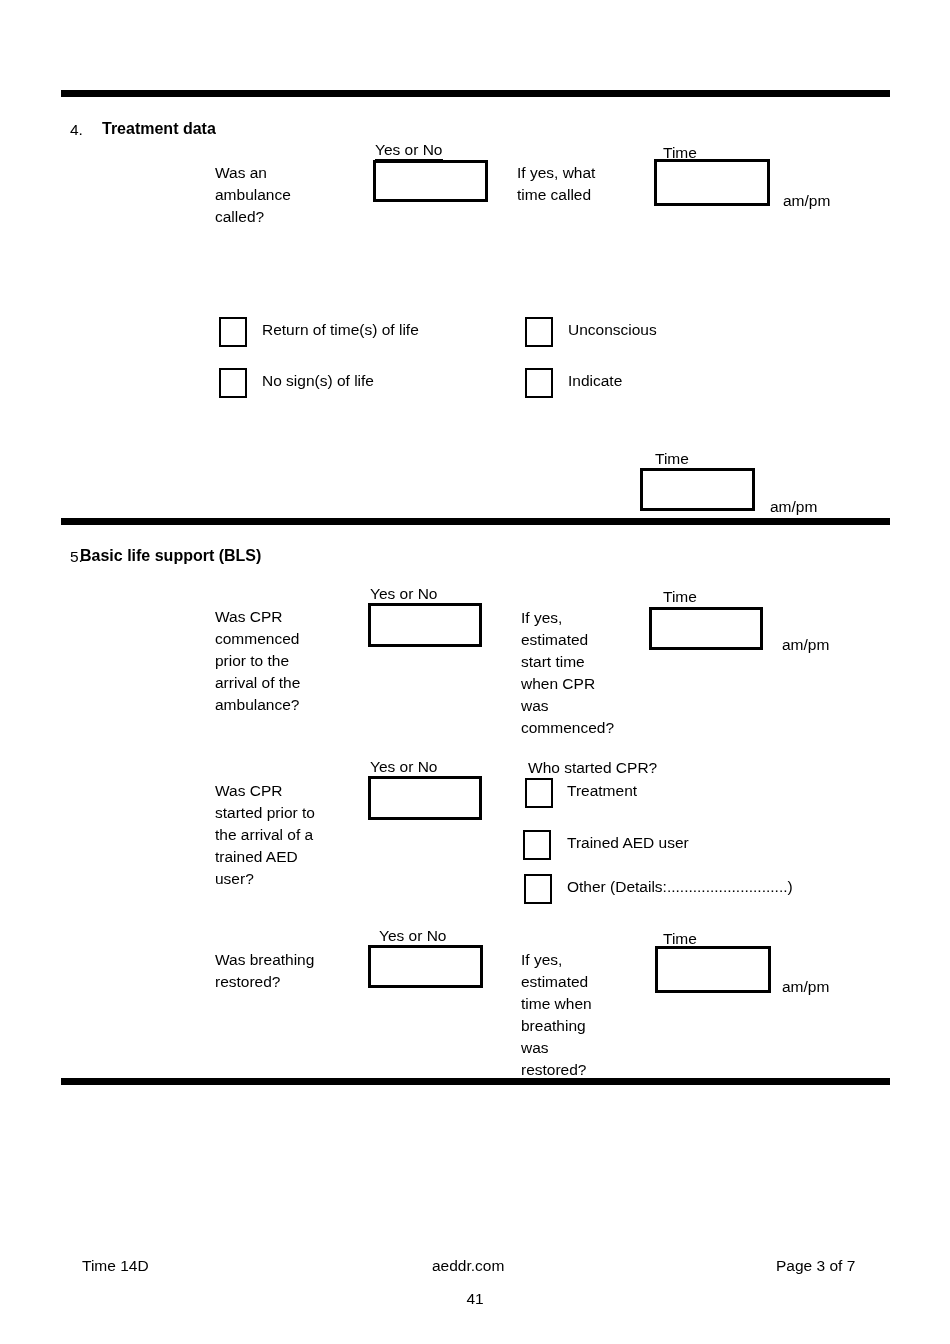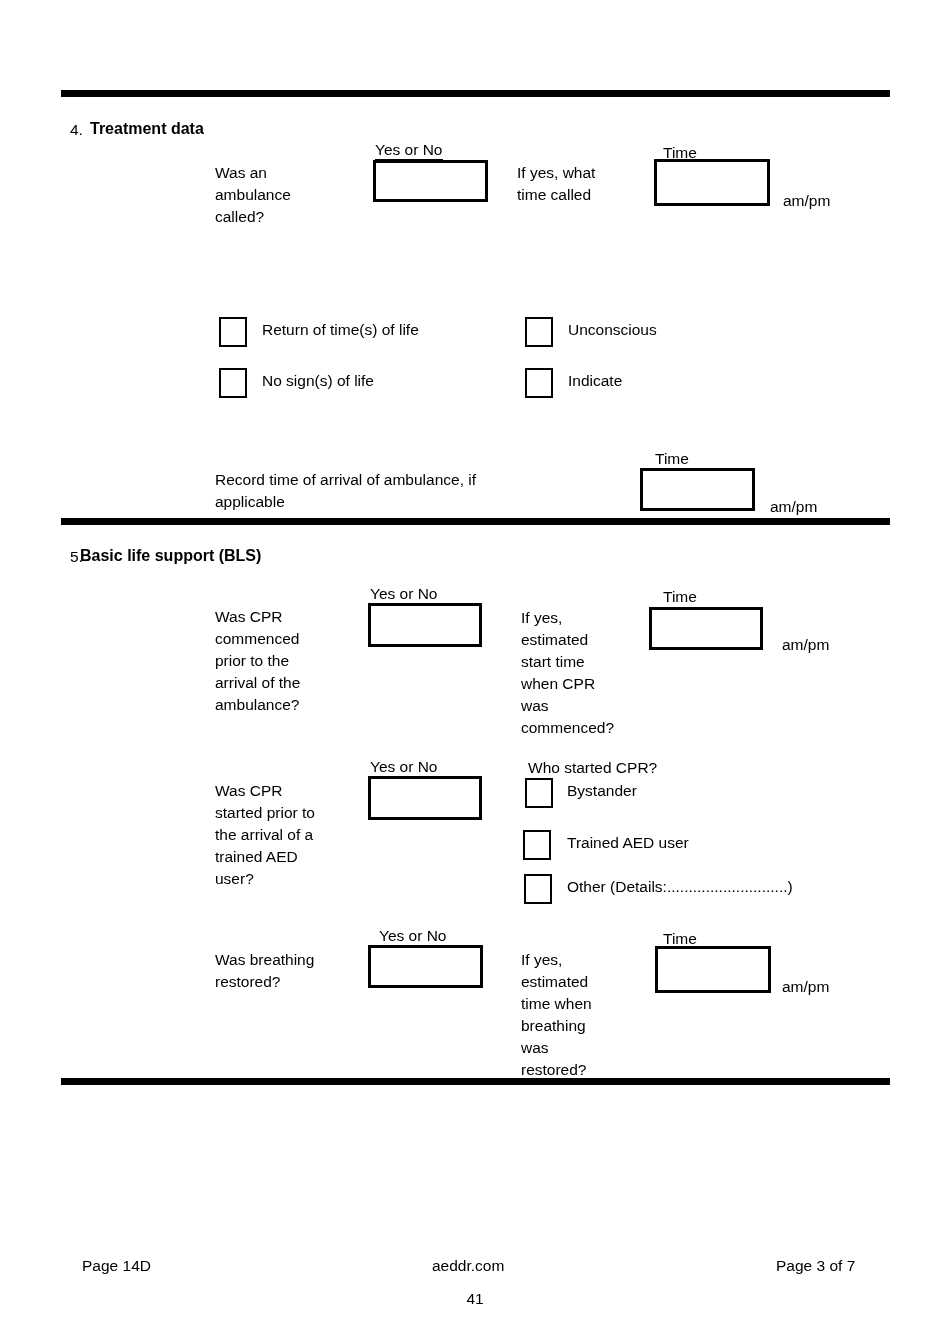--- a/index.html
+++ b/index.html
@@ -48,21 +48,21 @@
   }
 </style>
 </head>
 <body>
 
 <div class="page">
 
   <div class="rule" style="top:90px"></div>
 
   <span class="t" style="left:70px;top:119px">4.</span>
-  <span class="t h" style="left:90px;top:118px">Treatment data</span>
+  <span class="t h" style="left:102px;top:118px">Treatment data</span>
 
   <span class="t u" style="left:375px;top:142px">Yes or No</span>
   <div class="fbox" style="left:373px;top:160px;width:115px;height:42px"></div>
   <span class="t" style="left:215px;top:162px">Was an
 ambulance
 called?</span>
   <span class="t" style="left:517px;top:162px">If yes, what
 time called</span>
   <span class="t" style="left:663px;top:142px">Time</span>
   <div class="fbox" style="left:654px;top:159px;width:116px;height:47px"></div>
@@ -73,22 +73,20 @@
   <span class="t" style="left:262px;top:319px">Return of time(s) of life</span>
   <div class="checkbox" style="left:525px;top:317px"></div>
   <span class="t" style="left:568px;top:319px">Unconscious</span>
 
   <div class="checkbox" style="left:219px;top:368px"></div>
   <span class="t" style="left:262px;top:370px">No sign(s) of life</span>
   <div class="checkbox" style="left:525px;top:368px"></div>
   <span class="t" style="left:568px;top:370px">Indicate</span>
 
   <span class="t" style="left:655px;top:448px">Time</span>
-  <span class="t" style="left:215px;top:469px">Record time of arrival of ambulance, if
-applicable</span>
   <div class="fbox" style="left:640px;top:468px;width:115px;height:43px"></div>
   <span class="t" style="left:770px;top:496px">am/pm</span>
 
   <div class="rule" style="top:518px"></div>
 
   <span class="t" style="left:70px;top:546px">5.</span>
   <span class="t h" style="left:80px;top:545px">Basic life support (BLS)</span>
 
   <span class="t u" style="left:370px;top:586px">Yes or No</span>
   <div class="fbox" style="left:368px;top:603px;width:114px;height:44px"></div>
@@ -110,21 +108,21 @@
   <span class="t u" style="left:370px;top:759px">Yes or No</span>
   <div class="fbox" style="left:368px;top:776px;width:114px;height:44px"></div>
   <span class="t" style="left:215px;top:780px">Was CPR
 started prior to
 the arrival of a
 trained AED
 user?</span>
   <span class="t" style="left:528px;top:757px">Who started CPR?</span>
 
   <div class="checkbox" style="left:525px;top:778px"></div>
-  <span class="t" style="left:567px;top:780px">Bystander</span>
+  <span class="t" style="left:567px;top:780px">Treatment</span>
   <div class="checkbox" style="left:523px;top:830px"></div>
   <span class="t" style="left:567px;top:832px">Trained AED user</span>
   <div class="checkbox" style="left:524px;top:874px"></div>
   <span class="t" style="left:567px;top:876px">Other (Details:............................)</span>
 
   <span class="t u" style="left:379px;top:928px">Yes or No</span>
   <div class="fbox" style="left:368px;top:945px;width:115px;height:43px"></div>
   <span class="t" style="left:215px;top:949px">Was breathing
 restored?</span>
   <span class="t" style="left:521px;top:949px">If yes,
@@ -132,18 +130,18 @@
 time when
 breathing
 was
 restored?</span>
   <span class="t" style="left:663px;top:928px">Time</span>
   <div class="fbox" style="left:655px;top:946px;width:116px;height:47px"></div>
   <span class="t" style="left:782px;top:976px">am/pm</span>
 
   <div class="rule" style="top:1078px"></div>
 
-  <span class="t" style="left:82px;top:1255px">Page 14D</span>
+  <span class="t" style="left:82px;top:1255px">Time 14D</span>
   <span class="t" style="left:432px;top:1255px">aeddr.com</span>
   <span class="t" style="left:776px;top:1255px">Page 3 of 7</span>
   <span class="t" style="left:440px;top:1288px;width:70px;text-align:center">41</span>
 
 </div>
 
 </body></html>

